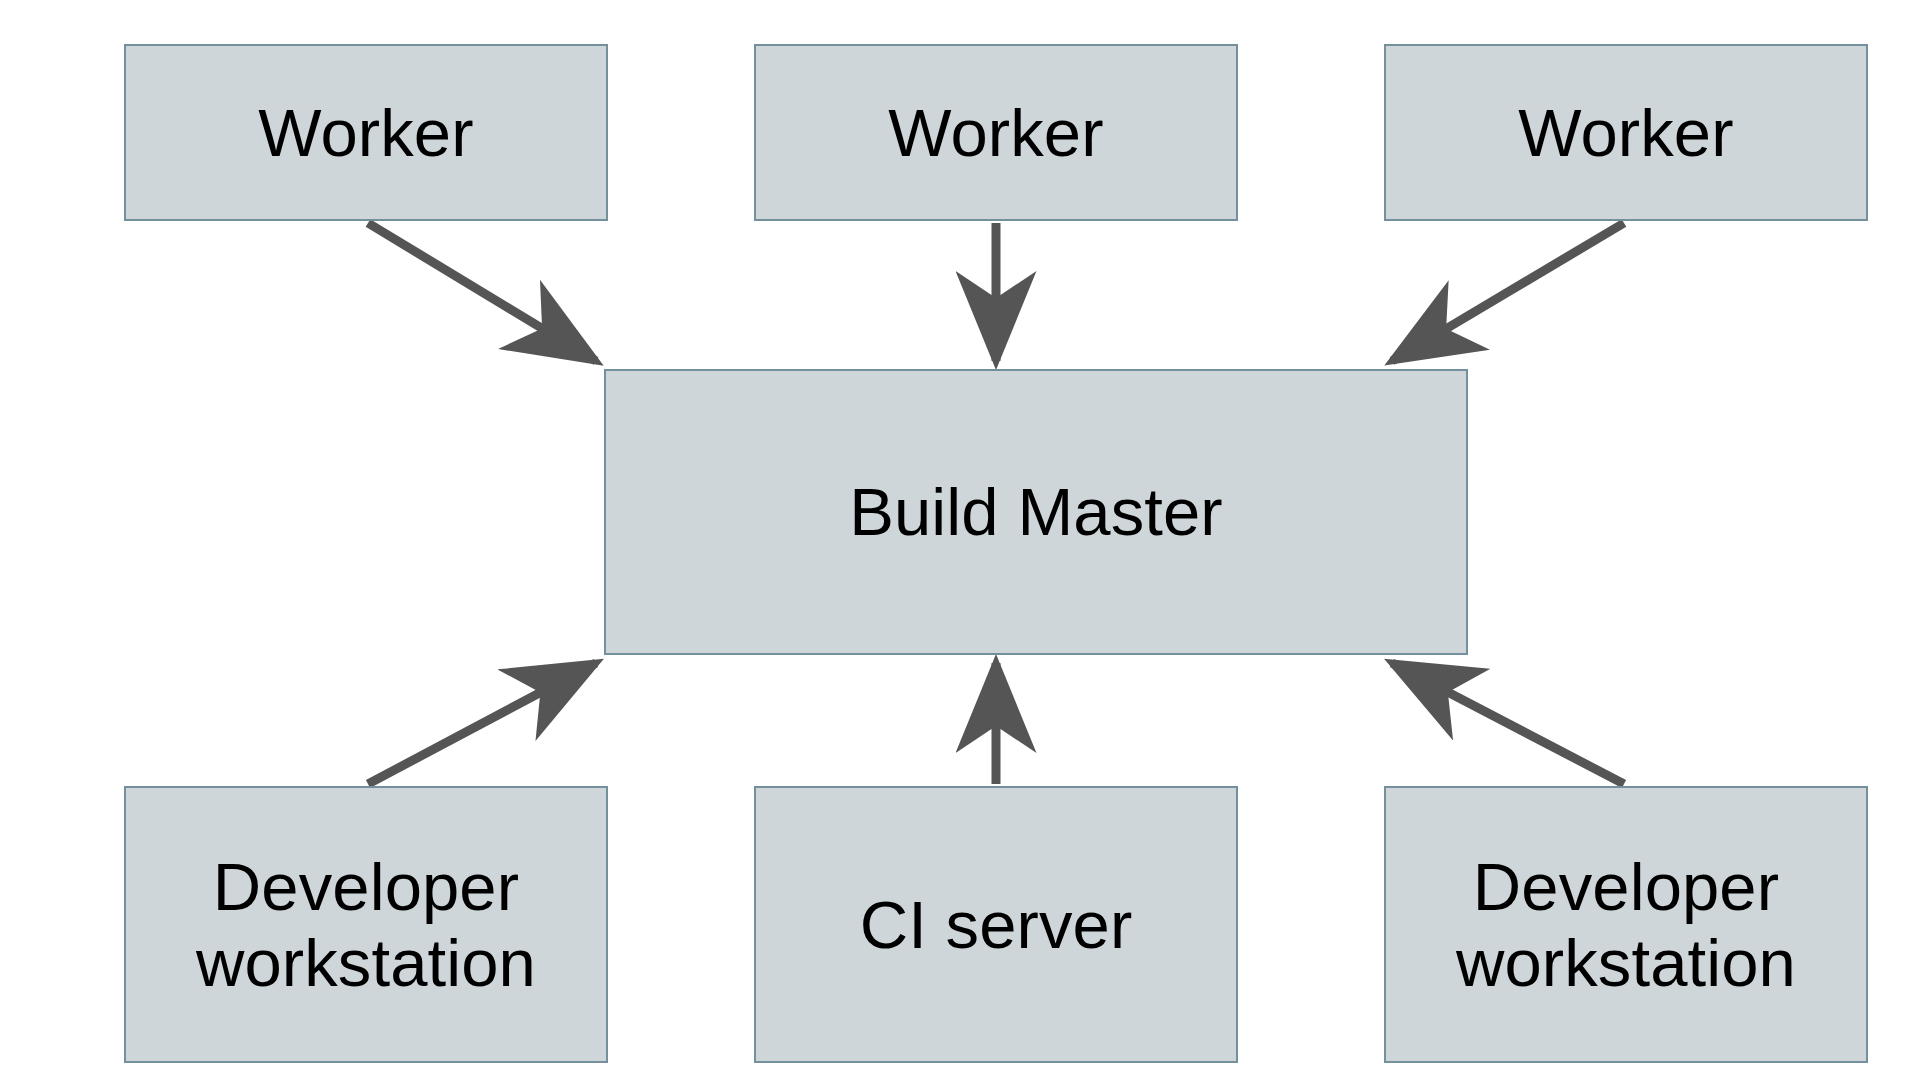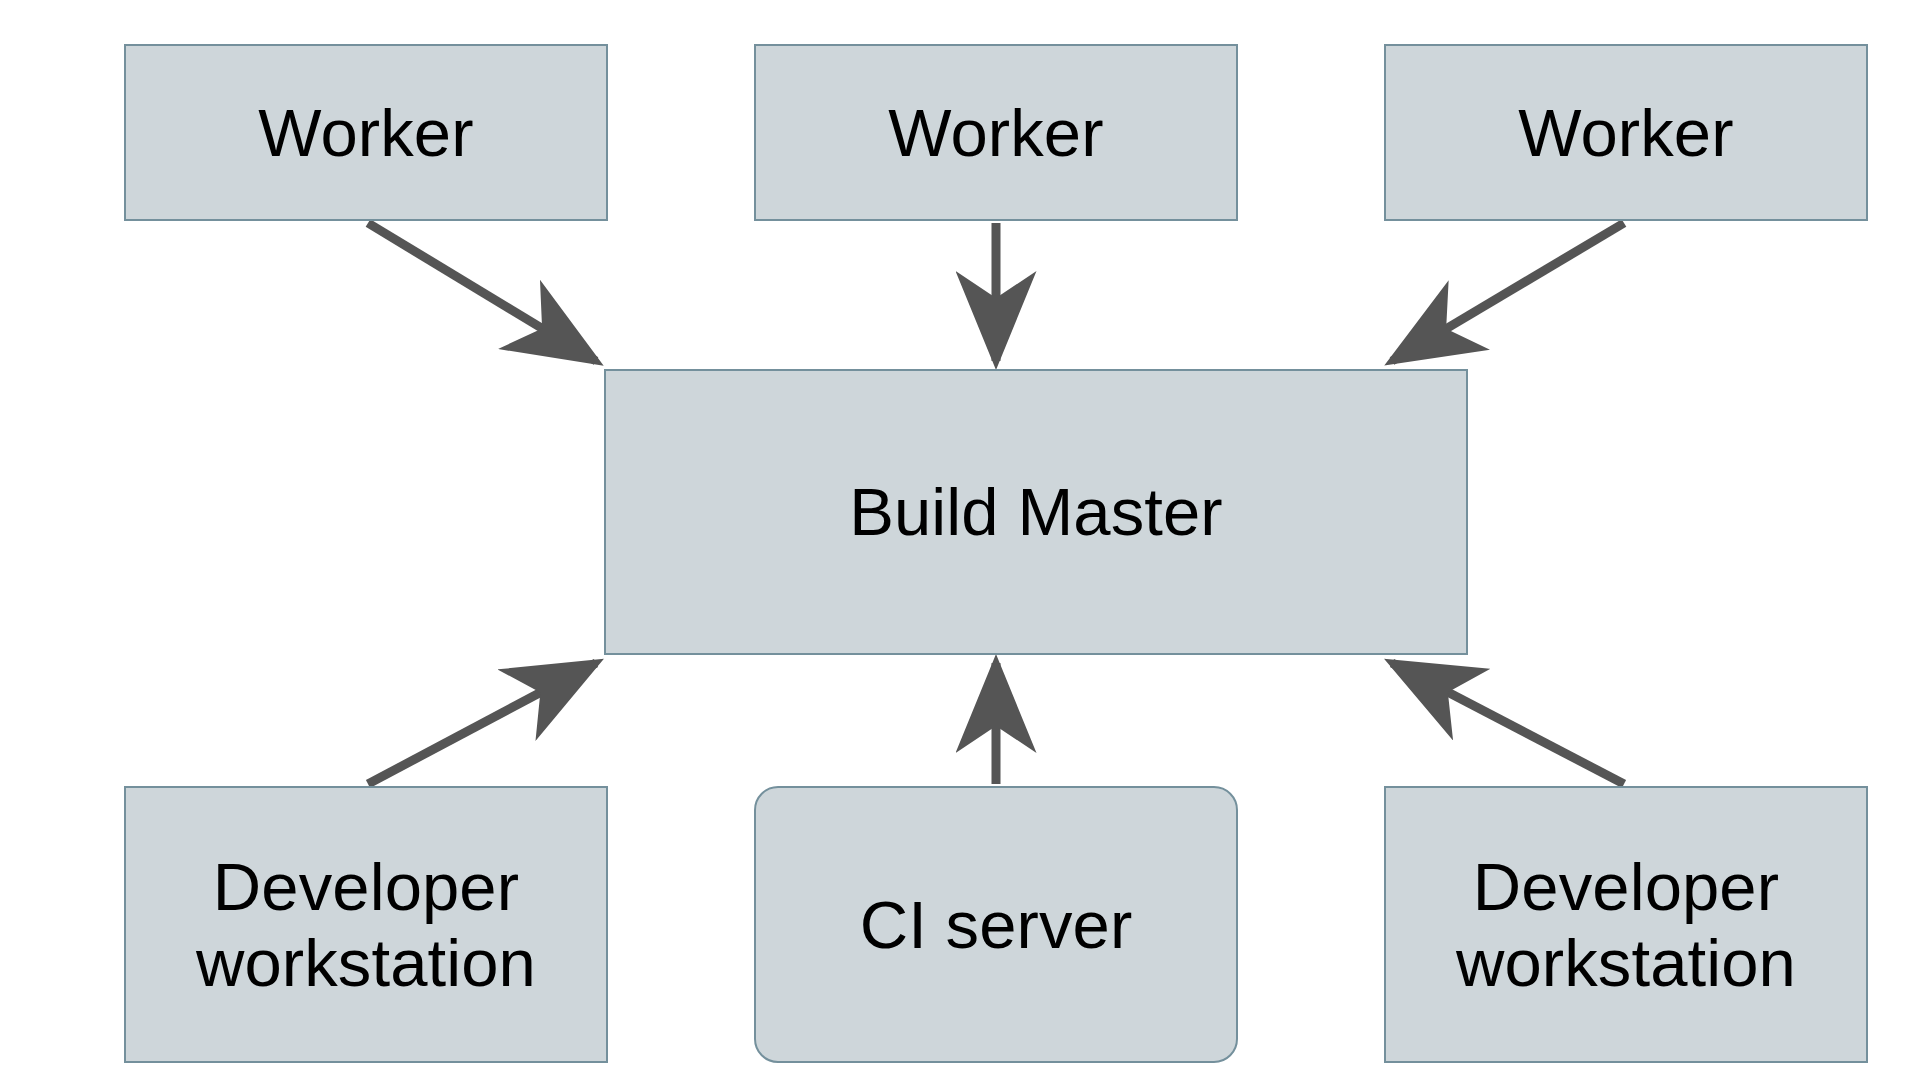--- a/index.html
+++ b/index.html
@@ -46,21 +46,21 @@
     box-sizing: border-box;
   }
   
   #node-worker-1 { left: 124px; top: 44px;  width: 484px; height: 177px; font-size: 67px; }
   #node-worker-2 { left: 754px; top: 44px;  width: 484px; height: 177px; font-size: 67px; }
   #node-worker-3 { left: 1384px; top: 44px; width: 484px; height: 177px; font-size: 67px; }
   
   #node-build-master { left: 604px; top: 369px; width: 864px; height: 286px; font-size: 67px; }
   
   #node-dev-ws-1 { left: 124px; top: 786px;  width: 484px; height: 277px; font-size: 67px; }
-  #node-ci-server { left: 754px; top: 786px; width: 484px; height: 277px; font-size: 67px; border-radius: 24px; }
+  #node-ci-server { left: 754px; top: 786px; width: 484px; height: 277px; font-size: 67px; }
   #node-dev-ws-2 { left: 1384px; top: 786px; width: 484px; height: 277px; font-size: 67px; }
 </style>
 </head>
 <body>
 
 <div id="canvas">
 
   <svg id="edge-layer" viewBox="0 0 1910 1090" width="1910" height="1090" xmlns="http://www.w3.org/2000/svg">
     <defs>
       <marker id="arrowhead" markerWidth="11" markerHeight="9" refX="10" refY="4.5" orient="auto" markerUnits="strokeWidth">

